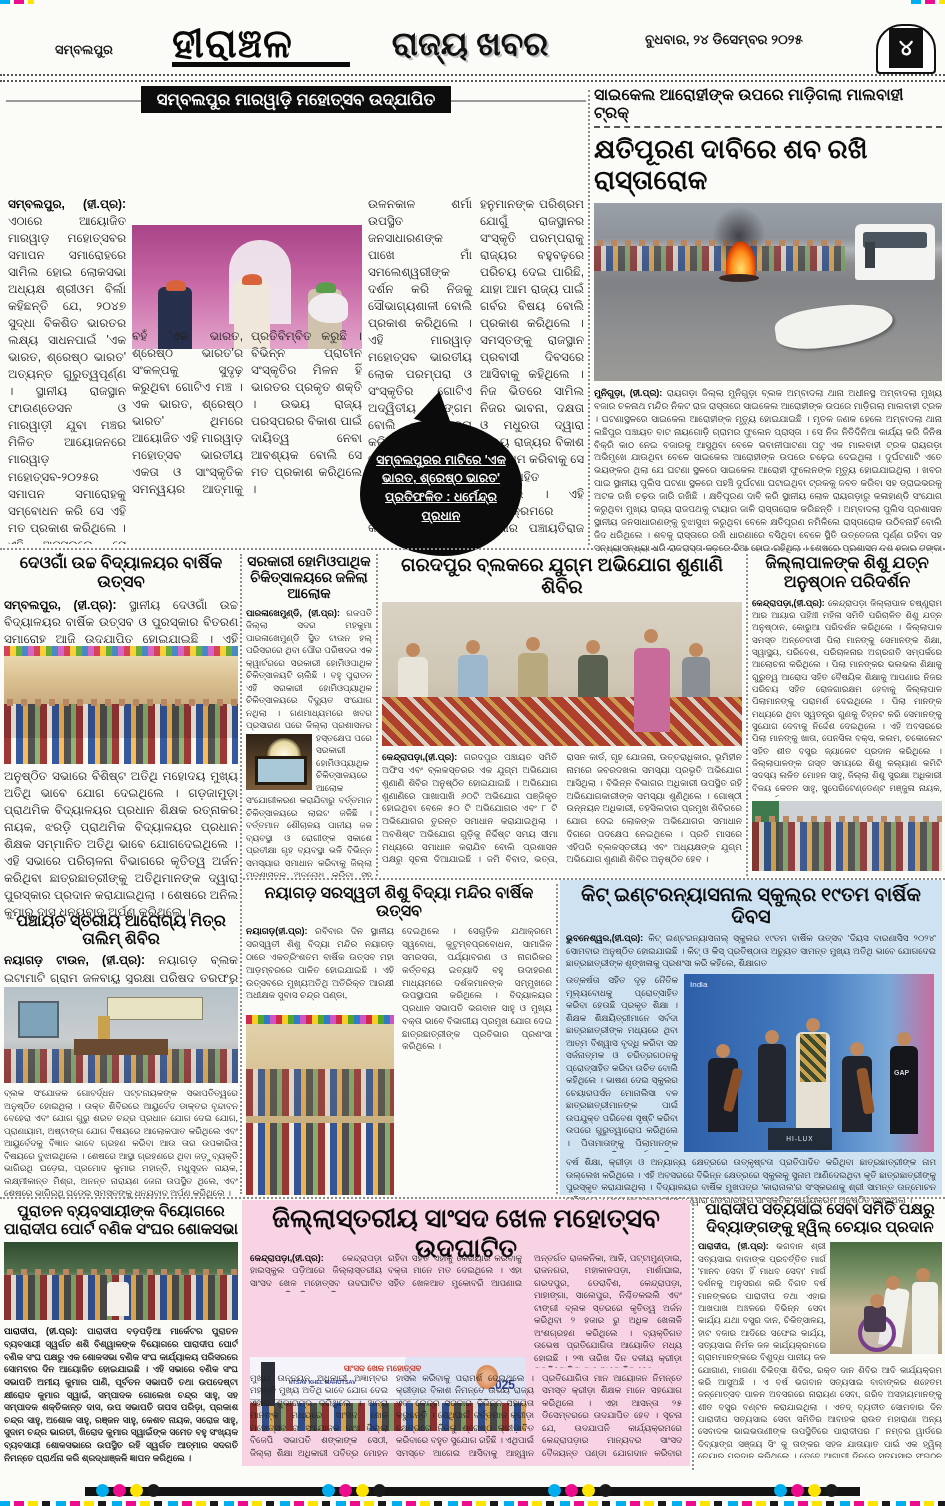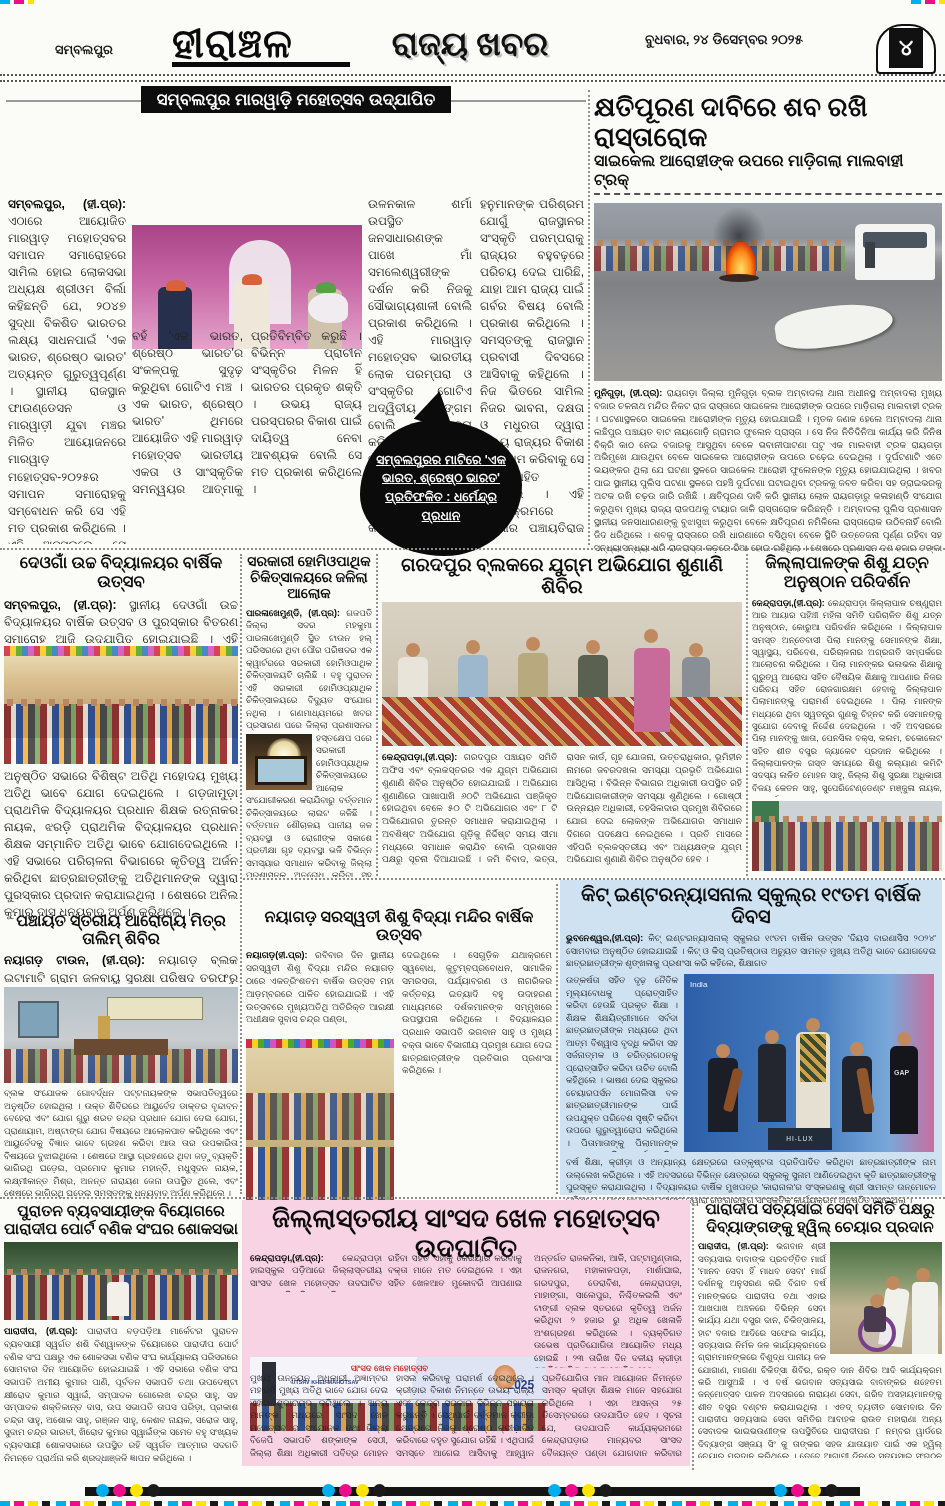--- a/index.html
+++ b/index.html
@@ -109,22 +109,22 @@
 
     <div class="abs bt" style="left:362px;top:110px;width:216px;height:348px;column-count:2;column-gap:8px;overflow:hidden;">ଉଳନକାଳ ଶର୍ମା ଉପସ୍ଥିତ ଜନସାଧାରଣଙ୍କ ପାଖେ ମାଁ ସମଲେଶ୍ୱରୀଙ୍କ ଦର୍ଶନ କରି ନିଜକୁ ସୌଭାଗ୍ୟଶାଳୀ ବୋଲି ପ୍ରକାଶ କରିଥିଲେ । ଏହି ମାରୱାଡ଼ ମହୋତ୍ସବ ଭାରତୀୟ ଲୋକ ପରମ୍ପରା ଓ ସଂସ୍କୃତିର ଗୋଟିଏ ଅଦ୍ୱିତୀୟ ସଙ୍ଗମ ବୋଲି ବିବେଚନା କରିଥିଲେ । ଏକ ଭାରତ ଶ୍ରେଷ୍ଠ ଭାରତ ନିର୍ମାଣରେ ମାରୱାଡ଼ିକ ସକ୍ରିୟ ଭାଗିଦାରି ରହିଛି ବୋଲି କହିଥିଲେ । ଆଜି ହନୁମାନଙ୍କ ପରିଶ୍ରମ ଯୋଗୁଁ ରାଜସ୍ଥାନର ସଂସ୍କୃତି ପରମ୍ପରାକୁ ରାଜ୍ୟର ବହୁବଢ଼ରେ ପରିଚୟ ଦେଇ ପାରିଛି, ଯାହା ଆମ ରାଜ୍ୟ ପାଇଁ ଗର୍ବର ବିଷୟ ବୋଲି ପ୍ରକାଶ କରିଥିଲେ । ସମସ୍ତଙ୍କୁ ରାଜସ୍ଥାନ ପ୍ରବାସୀ ଦିବସରେ ଆସିବାକୁ କହିଥିଲେ । ନିଜ ଭିତରେ ସାମିଲ ନିଜର ଭାବନା, ଦକ୍ଷତା ଓ ମଧୁରତା ଦ୍ୱାରା ଉଭୟ ରାଜ୍ୟର ବିକାଶ ପାଇଁ କାମ କରିବାକୁ ସେ ପ୍ରୋତ୍ସାହିତ କରିଥିଲେ । ଏହି କାର୍ଯ୍ୟକ୍ରମରେ ଓଡ଼ିଶାର ପଞ୍ଚାୟତିରାଜ ଓ ପାନୀୟ ଜଳ ମନ୍ତ୍ରୀ ରବିନାରାୟଣ ନାୟକ, ସମ୍ବଲପୁର ବିଧାୟକ ଜୟନାରାୟଣ ମିଶ୍ର ଓ ଅନ୍ୟାନ୍ୟ ଗଣମାନ୍ୟ ଦାୟିତ୍ୱବାନ ଏହି ଅବସରରେ ଉପସ୍ଥିତ ରହିଥିଲେ ।</div>
 
     <div class="abs bubble-tail" style="left:412px;top:306px;"></div>
     <div class="abs bubble" style="left:354px;top:334px;width:142px;height:116px;text-decoration:underline;">ସମ୍ବଲପୁରର ମାଟିରେ 'ଏକ ଭାରତ, ଶ୍ରେଷ୍ଠ ଭାରତ' ପ୍ରତିଫଳିତ : ଧର୍ମେନ୍ଦ୍ର ପ୍ରଧାନ</div>
   </section>
 
   <div class="abs vsep" style="left:588px;top:90px;height:455px;"></div>
 
   <section class="abs" style="left:594px;top:86px;width:348px;height:460px;">
+    <div class="hl" style="font-size:16px;text-align:left;border-bottom:2px dashed #555;padding-bottom:4px;font-family:'Liberation Sans',sans-serif;">ସାଇକେଲ ଆରୋହୀଙ୍କ ଉପରେ ମାଡ଼ିଗଲା ମାଲବାହୀ ଟ୍ରକ୍</div>
     <div class="hl" style="font-size:26.5px;text-align:left;margin-top:6px;">କ୍ଷତିପୂରଣ ଦାବିରେ ଶବ ରଖି ରାସ୍ତାରୋକ</div>
-    <div class="hl" style="font-size:16px;text-align:left;border-bottom:2px dashed #555;padding-bottom:4px;font-family:'Liberation Sans',sans-serif;">ସାଇକେଲ ଆରୋହୀଙ୍କ ଉପରେ ମାଡ଼ିଗଲା ମାଲବାହୀ ଟ୍ରକ୍</div>
 
     <div class="photo ph-truck" style="margin-top:8px;width:348px;height:178px;">
       <div class="crowd" style="position:absolute;left:0;top:24%;width:72%;height:14%;opacity:.8;"></div>
       <div class="heads" style="position:absolute;left:0;top:21%;width:72%;height:6px;"></div>
       <div class="smoke" style="left:34%;top:2%;"></div>
       <div class="fire" style="left:38%;top:22%;"></div>
       <div style="position:absolute;left:36%;top:40%;width:40px;height:8px;background:#3a2620;border-radius:50%;"></div>
       <div class="van" style="right:2%;top:12%;width:80px;height:56px;">
         <div style="position:absolute;left:8px;top:8px;right:8px;height:16px;background:#4a5560;border-radius:3px;"></div>
       </div>
@@ -221,21 +221,21 @@
       <div class="banner"></div>
       <div style="position:absolute;left:6%;top:14%;width:16%;height:34%;background:#7fa3b8;border:2px solid #55626b;"></div>
       <div class="crowd" style="position:absolute;left:0;bottom:0;width:100%;height:36%;opacity:.85;"></div>
       <div style="position:absolute;left:40%;top:30%;width:12px;height:26px;background:#caa24e;"></div>
       <div style="position:absolute;left:30%;bottom:30%;width:40%;height:16%;background:#6a4a30;"></div>
     </div>
     <div class="bt" style="margin-top:4px;font-size:8.8px;height:132px;overflow:hidden;">ବ୍ଲକ ସଂଯୋଜକ ଗୋବର୍ଦ୍ଧନ ପଟ୍ଟନାୟକଙ୍କ ସଭାପତିତ୍ୱରେ ଅନୁଷ୍ଠିତ ହୋଇଥିଲା । ଉକ୍ତ ଶିବିରରେ ଆୟୁର୍ବେଦ ଡାକ୍ତର ବୃନ୍ଦାବନ ବେହେରା ଏବଂ ଯୋଗ ଗୁରୁ ଶରତ ଚନ୍ଦ୍ର ପ୍ରଧାନ ଯୋଗ ଦେଇ ଯୋଗ, ପ୍ରାଣାୟାମ, ଅଷ୍ଟାଙ୍ଗ ଯୋଗ ବିଷୟରେ ଆଲୋକପାତ କରିଥିଲେ ଏବଂ ଆୟୁର୍ବେଦକୁ ବିଜ୍ଞାନ ଭାବେ ଗ୍ରହଣ କରିବା ଆଉ ତାର ଉପକାରିତା ବିଷୟରେ ବୁଝାଇଥିଲେ । ଶେଷରେ ଆସ୍ଥା ଗ୍ରହଣରେ ଥିବା ଜଡ଼ୁବ୍ୟକ୍ତି ଭାଗିରଥି ଘଡ଼େଇ, ପ୍ରମୋଦ କୁମାର ମହାନ୍ତି, ମଧୁସୂଦନ ନାୟକ, ଲକ୍ଷ୍ମୀକାନ୍ତ ମିଶ୍ର, ଅନନ୍ତ ନାରାୟଣ ଜେନା ଉପସ୍ଥିତ ଥିଲେ, ଏବଂ ଶେଷରେ ଭାଗିରଥି ଘଡ଼େଇ ସମସ୍ତଙ୍କୁ ଧନ୍ୟବାଦ ଅର୍ପଣ କରିଥିଲେ ।</div>
   </section>
 
   <section class="abs" style="left:246px;top:884px;width:306px;height:310px;">
-    <div class="hl" style="font-size:16px;margin-top:24px;">ନୟାଗଡ଼ ସରସ୍ୱତୀ ଶିଶୁ ବିଦ୍ୟା ମନ୍ଦିର ବାର୍ଷିକ ଉତ୍ସବ</div>
+    <div class="hl" style="font-size:16px;">ନୟାଗଡ଼ ସରସ୍ୱତୀ ଶିଶୁ ବିଦ୍ୟା ମନ୍ଦିର ବାର୍ଷିକ ଉତ୍ସବ</div>
     <div style="display:flex;gap:8px;margin-top:5px;">
       <div style="width:148px;">
         <div class="bt" style="height:86px;overflow:hidden;font-size:9px;">
           <b>ନୟାଗଡ଼(ହୀ.ପ୍ର):</b>
           <span>ରବିବାର ଦିନ ସ୍ଥାନୀୟ ସରସ୍ୱତୀ ଶିଶୁ ବିଦ୍ୟା ମନ୍ଦିର ନୟାଗଡ଼ ଠାରେ ଏକତ୍ରିଂଶତମ ବାର୍ଷିକ ଉତ୍ସବ ମହା ଆଡ଼ମ୍ବରରେ ପାଳିତ ହୋଇଯାଇଛି । ଏହି ଉତ୍ସବରେ ମୁଖ୍ୟଅତିଥି ଅତିରିକ୍ତ ଆରକ୍ଷୀ ଅଧୀକ୍ଷକ ସୁବାସ ଚନ୍ଦ୍ର ପଣ୍ଡା,</span>
         </div>
         <div class="photo ph-naya" style="width:148px;height:180px;margin-top:4px;">
           <div class="festoon" style="position:absolute;left:0;top:0;width:100%;height:9px;opacity:.8;"></div>
           <div class="crowd" style="position:absolute;left:0;bottom:44%;width:100%;height:26%;opacity:.85;"></div>
           <div class="crowd" style="position:absolute;left:0;bottom:0;width:100%;height:40%;filter:brightness(1.1);"></div>
@@ -279,34 +279,34 @@
 
   <div class="abs hsep" style="left:0;top:1197px;width:945px;"></div>
 
   <section class="abs" style="left:4px;top:1202px;width:234px;height:276px;">
     <div class="hl" style="font-size:15.5px;">ପୁରାତନ ବ୍ୟବସାୟୀଙ୍କ ବିୟୋଗରେ ପାରାଦୀପ ପୋର୍ଟ ବଣିକ ସଂଘର ଶୋକସଭା</div>
     <div class="photo ph-paradip" style="width:234px;height:78px;margin-top:5px;">
       <div class="crowd" style="position:absolute;left:0;bottom:0;width:100%;height:58%;"></div>
       <div class="heads" style="position:absolute;left:0;bottom:58%;width:100%;height:6px;"></div>
       <div style="position:absolute;left:44%;bottom:6%;width:22px;height:34px;background:#f2f0e8;border-radius:4px 4px 0 0;"></div>
     </div>
-    <div class="bt" style="margin-top:5px;font-size:8.9px;height:158px;overflow:hidden;">
+    <div class="bt" style="margin-top:5px;font-size:8.9px;height:158px;overflow:hidden;font-weight:bold;">
       <b>ପାରାଦୀପ, (ହୀ.ପ୍ର):</b>
       <span>ପାରାଦୀପ ବଡ଼ପଡ଼ିଆ ମାର୍କେଟର ପୁରାତନ ବ୍ୟବସାୟୀ ସ୍ୱର୍ଗତ ଶଶି ବିଶ୍ୱାଳଙ୍କ ବିୟୋଗରେ ପାରାଦୀପ ପୋର୍ଟ ବଣିକ ସଂଘ ପକ୍ଷରୁ ଏକ ଶୋକସଭା ବଣିକ ସଂଘ କାର୍ଯ୍ୟାଳୟ ପରିସରରେ ସୋମବାର ଦିନ ଆୟୋଜିତ ହୋଇଯାଇଛି । ଏହି ସଭାରେ ବଣିକ ସଂଘ ସଭାପତି ଅମୀୟ କୁମାର ପାଣି, ପୂର୍ବତନ ସଭାପତି ତଥା ଉପଦେଷ୍ଟା କ୍ଷୀରୋଦ କୁମାର ସ୍ୱାଇଁ, ସମ୍ପାଦକ ଗୋଲେଖ ଚନ୍ଦ୍ର ସାହୁ, ସହ ସମ୍ପାଦକ ଶକ୍ତିକାନ୍ତ ଦାସ, ଉପ ସଭାପତି ତାପସ ପରିଡ଼ା, ପ୍ରକାଶ ଚନ୍ଦ୍ର ସାହୁ, ଅଶୋକ ସାହୁ, ରଞ୍ଜନ ସାହୁ, କେଶବ ନାୟକ, ସରୋଜ ସାହୁ, ସୁଦାମ ଚନ୍ଦ୍ର ଭାରତୀ, ଖିରୋଦ କୁମାର ସ୍ୱାଇଁଙ୍କ ସମେତ ବହୁ ସଂଖ୍ୟକ ବ୍ୟବସାୟୀ ଶୋକସଭାରେ ଉପସ୍ଥିତ ରହି ସ୍ୱର୍ଗତ ଆତ୍ମାର ସଦଗତି ନିମନ୍ତେ ପ୍ରାର୍ଥନା କରି ଶ୍ରଦ୍ଧାଞ୍ଜଳି ଜ୍ଞାପନ କରିଥିଲେ ।</span>
     </div>
   </section>
 
   <section class="abs" style="left:242px;top:1200px;width:448px;height:266px;background:#f7d3e4;">
     <div class="hl" style="font-size:26px;padding-top:4px;">ଜିଲ୍ଲାସ୍ତରୀୟ ସାଂସଦ ଖେଳ ମହୋତ୍ସବ ଉଦଘାଟିତ</div>
     <div class="abs bt" style="left:8px;top:52px;width:132px;height:40px;overflow:hidden;font-size:8.8px;">
       <b>କେନ୍ଦ୍ରାପଡ଼ା,(ହୀ.ପ୍ର):</b>
       <span>କେନ୍ଦ୍ରାପଡ଼ା ହାଇସ୍କୁଲ ପଡ଼ିଆରେ ଜିଲ୍ଲାସ୍ତରୀୟ ସାଂସଦ ଖେଳ ମହୋତ୍ସବ ଉଦଘାଟିତ ହୋଇଯାଇଛି । ଜିଲ୍ଲା ପରିଷଦର</span>
     </div>
     <div class="abs bt" style="left:146px;top:52px;width:134px;height:40px;overflow:hidden;font-size:8.8px;">ରହିବା ସହିତ ଏହାକୁ କେରିୟାର କରିବାକୁ ବକ୍ତା ମାନେ ମତ ଦେଇଥିଲେ । ଏହା ସହିତ ଖେଳଆତ ମୁକୋବରି ଆପଣାଇ ସଫଳ</div>
-    <div class="abs photo ph-sansad" style="left:8px;top:94px;width:276px;height:74px;padding-left:20px;">
+    <div class="abs photo ph-sansad" style="left:8px;top:94px;width:276px;height:74px;">
       <div class="bannerw"></div>
       <span style="position:absolute;left:34%;top:8%;color:#c23a2a;font-size:8.5px;font-weight:bold;">ସାଂସଦ ଖେଳ ମହୋତ୍ସବ</span>
       <span style="position:absolute;left:14%;top:30%;color:#2a3c8c;font-size:5.5px;font-weight:bold;">UTSAV KHEL MAHOTSAV</span>
       <span style="position:absolute;right:4%;top:28%;color:#2a3c8c;font-size:12px;font-weight:bold;">2025</span>
       <div class="modi" style="right:10%;top:10%;width:22px;height:24px;"></div>
       <div class="crowd" style="position:absolute;left:0;bottom:0;width:100%;height:38%;"></div>
       <div style="position:absolute;left:4%;top:6%;width:14px;height:44px;background:#2c2f38;"></div>
     </div>
     <div class="abs bt" style="left:292px;top:52px;width:148px;height:116px;overflow:hidden;font-size:8.8px;">ଅନ୍ତର୍ଗତ ରାଜକନିକା, ଆଳି, ପଟ୍ଟାମୁଣ୍ଡାଇ, ରାଜନଗର, ମହାକାଳପଡ଼ା, ମାର୍ଶାଘାଇ, ଗରଦପୁର, ଡେରାବିଶ, କେନ୍ଦ୍ରାପଡ଼ା, ମାହାଙ୍ଗା, ସାଲେପୁର, ନିଶ୍ଚିତକଇଲି ଏବଂ ଟାଙ୍ଗୀ ବ୍ଲକ ସ୍ତରରେ କୃତିତ୍ୱ ଅର୍ଜନ କରିଥିବା ୨ ହଜାର ରୁ ଅଧିକ ଖେଳାଳି ଅଂଶଗ୍ରହଣ କରିଥିଲେ । ବ୍ୟକ୍ତିଗତ ଉଭେଷ ପ୍ରତିଯୋଗିତା ଆୟୋଜିତ ମଧ୍ୟ ହୋଇଛି । ୨୩ ତାରିଖ ଦିନ ଦଳୀୟ କ୍ରୀଡ଼ା ପ୍ରତିଯୋଗିତା ମାନ ଆୟୋଜିତ ହେବ ।</div>
     <div class="abs" style="left:8px;top:172px;width:432px;height:88px;display:flex;gap:8px;">

